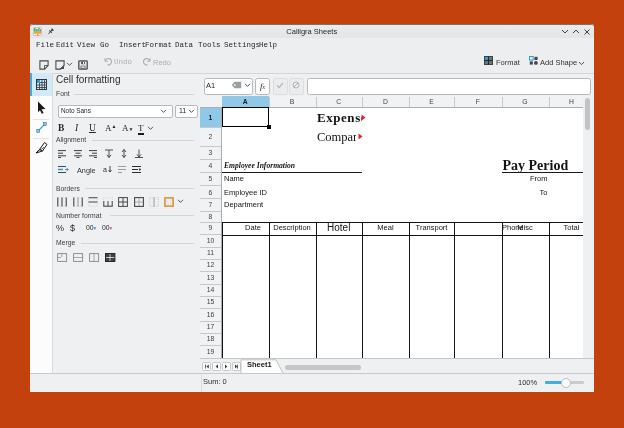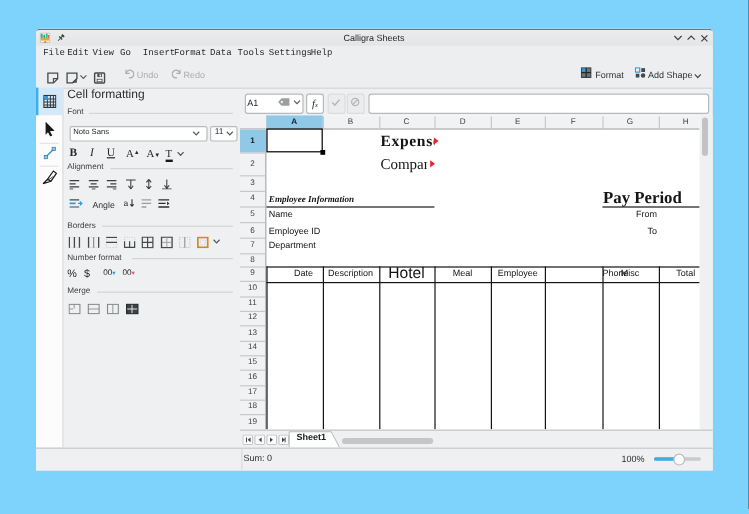--- a/index.html
+++ b/index.html
@@ -1,15 +1,15 @@
 <!DOCTYPE html>
 <html><head><meta charset="utf-8">
 <style>
   html,body{margin:0;padding:0;background:#000;}
-  #page{position:relative;width:624px;height:428px;background:#7dd3fc;overflow:hidden;
+  #page{position:relative;width:624px;height:428px;background:#c2410c;overflow:hidden;
     font-family:"Liberation Sans",sans-serif;}
   .a{position:absolute;}
   .lbl{color:#3b3e40;font-size:6.8px;line-height:7px;}
   .hr{height:1px;background:#d2d4d5;}
   .mi{color:#26292b;font-size:7.5px;line-height:14px;font-family:Liberation Mono, monospace;}
   svg{display:block;}
 </style></head>
 <body>
 <div id="page">
 
@@ -78,21 +78,21 @@
       <rect x="3.1" y="1.6" width="3.8" height="2.6" fill="#474b4d"></rect>
       <rect x="4.9" y="2" width="1.2" height="1.8" fill="#fff"></rect>
       <rect x="2.6" y="5.7" width="4.8" height="2.8" fill="#474b4d"></rect>
       <rect x="3.3" y="6.4" width="3.4" height="1.4" fill="#fff"></rect>
     </svg>
     
     <svg class="a" style="left:73px;top:32.5px;" width="9" height="9" viewBox="0 0 9 9">
       <path d="M2 1.2 L2 4.2 L5 4.2" fill="none" stroke="#abaeb0" stroke-width="1"></path>
       <path d="M2.2 4 A3.2 3.2 0 1 1 4.5 7.8" fill="none" stroke="#abaeb0" stroke-width="1.1"></path>
     </svg>
-    <div class="a" style="left:84px;top:28px;font-size:7.5px;line-height:21px;color:#abaeb0;">Undo</div>
+    <div class="a" style="left:84px;top:28px;font-size:7.5px;line-height:21px;color:#abaeb0;font-family:Liberation Mono, monospace;">Undo</div>
     <svg class="a" style="left:113px;top:32.5px;" width="9" height="9" viewBox="0 0 9 9">
       <path d="M7 1.2 L7 4.2 L4 4.2" fill="none" stroke="#abaeb0" stroke-width="1"></path>
       <path d="M6.8 4 A3.2 3.2 0 1 0 4.5 7.8" fill="none" stroke="#abaeb0" stroke-width="1.1"></path>
     </svg>
     <div class="a" style="left:123px;top:28px;font-size:7.5px;line-height:21px;color:#abaeb0;">Redo</div>
     
     <svg class="a" style="left:454px;top:31.5px;" width="9" height="9" viewBox="0 0 9 9">
       <rect x="0.5" y="0.5" width="8" height="8" fill="#6d7578" stroke="#3f4446" stroke-width="1"></rect>
       <rect x="1" y="1" width="3" height="3" fill="#2e9ade"></rect>
       <path d="M4.5 0.5 V8.5 M0.5 4.5 H8.5" stroke="#23282a" stroke-width="1"></path>
@@ -376,23 +376,23 @@
         </svg>
     <div class="a" style="left:24px;top:63.5px;height:13px;font-family:'Liberation Serif',serif;font-weight:bold;font-style:italic;font-size:7.6px;line-height:13px;color:#141414;">Employee Information</div>
     <div class="a" style="left:302.5px;top:63.5px;height:13px;font-family:'Liberation Serif',serif;font-weight:bold;font-size:14px;line-height:13px;color:#141414;">Pay Period</div>
     <div class="a" style="left:24px;top:76.8px;height:13.3px;font-size:7.5px;line-height:13.3px;color:#141414;">Name</div>
     <div class="a" style="left:24px;top:90.1px;height:13.3px;font-size:7.5px;line-height:13.3px;color:#141414;">Employee ID</div>
     <div class="a" style="left:24px;top:103.4px;height:12.7px;font-size:7.5px;line-height:12.7px;color:#141414;">Department</div>
     <div class="a" style="left:301.5px;top:76.8px;width:46px;height:13.3px;text-align:right;font-size:7.5px;line-height:13.3px;color:#141414;">From</div>
     <div class="a" style="left:301.5px;top:90.1px;width:46px;height:13.3px;text-align:right;font-size:7.5px;line-height:13.3px;color:#141414;">To</div>
     <div class="a" style="left:22px;top:126.8px;width:62px;height:12.3px;text-align:center;font-size:7.5px;line-height:12.3px;color:#141414;">Date</div>
     <div class="a" style="left:68.5px;top:126.8px;width:47px;height:12.3px;text-align:center;font-size:7.5px;line-height:12.3px;color:#141414;">Description</div>
-    <div class="a" style="left:115.5px;top:126.8px;width:46.5px;height:12.3px;text-align:center;font-size:13px;line-height:12.3px;color:#141414;">Hotel</div>
+    <div class="a" style="left:115.5px;top:126.8px;width:46.5px;height:12.3px;text-align:center;font-size:10px;line-height:12.3px;color:#141414;">Hotel</div>
     <div class="a" style="left:162px;top:126.8px;width:47px;height:12.3px;text-align:center;font-size:7.5px;line-height:12.3px;color:#141414;">Meal</div>
-    <div class="a" style="left:209px;top:126.8px;width:45px;height:12.3px;text-align:center;font-size:7.5px;line-height:12.3px;color:#141414;">Employee</div>
+    <div class="a" style="left:209px;top:126.8px;width:45px;height:12.3px;text-align:center;font-size:7.5px;line-height:12.3px;color:#141414;">Transport</div>
     <div class="a" style="left:254px;top:126.8px;width:47.5px;height:12.3px;text-align:left;font-size:7.5px;line-height:12.3px;color:#141414;padding-left:48px;">Phone</div>
     <div class="a" style="left:301.5px;top:126.8px;width:47px;height:12.3px;text-align:center;font-size:7.5px;line-height:12.3px;color:#141414;">Misc</div>
     <div class="a" style="left:348.5px;top:126.8px;width:46px;height:12.3px;text-align:center;font-size:7.5px;line-height:12.3px;color:#141414;">Total</div>
     <div class="a" style="left:22.1px;top:11.7px;width:47.2px;height:19.9px;border:1.6px solid #000;box-sizing:border-box;"></div>
     <div class="a" style="left:67.3px;top:29.9px;width:3.4px;height:3.4px;background:#000;"></div>
     </div>
     
     <div class="a" style="left:553.5px;top:71.5px;width:10px;height:262.6px;background:#eff0f1;"></div>
     <div class="a" style="left:554.5px;top:73.5px;width:5px;height:32px;background:#c1c3c4;border-radius:2.5px;"></div>
 

